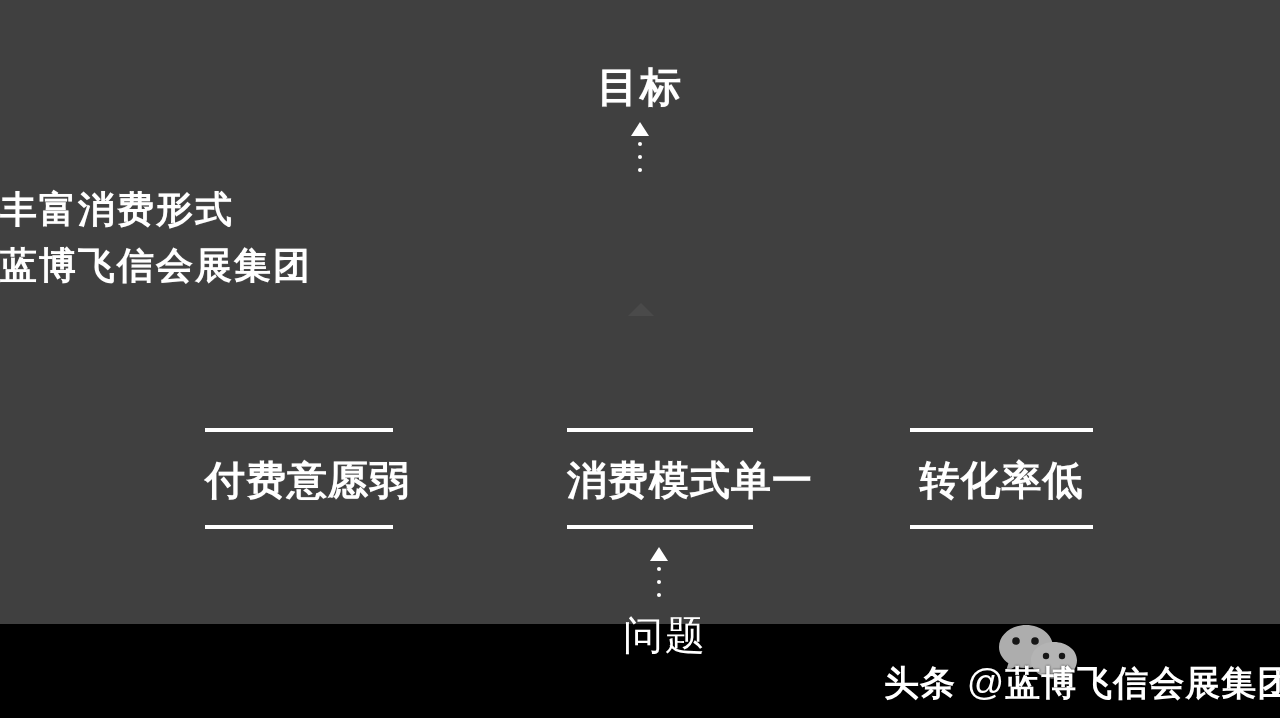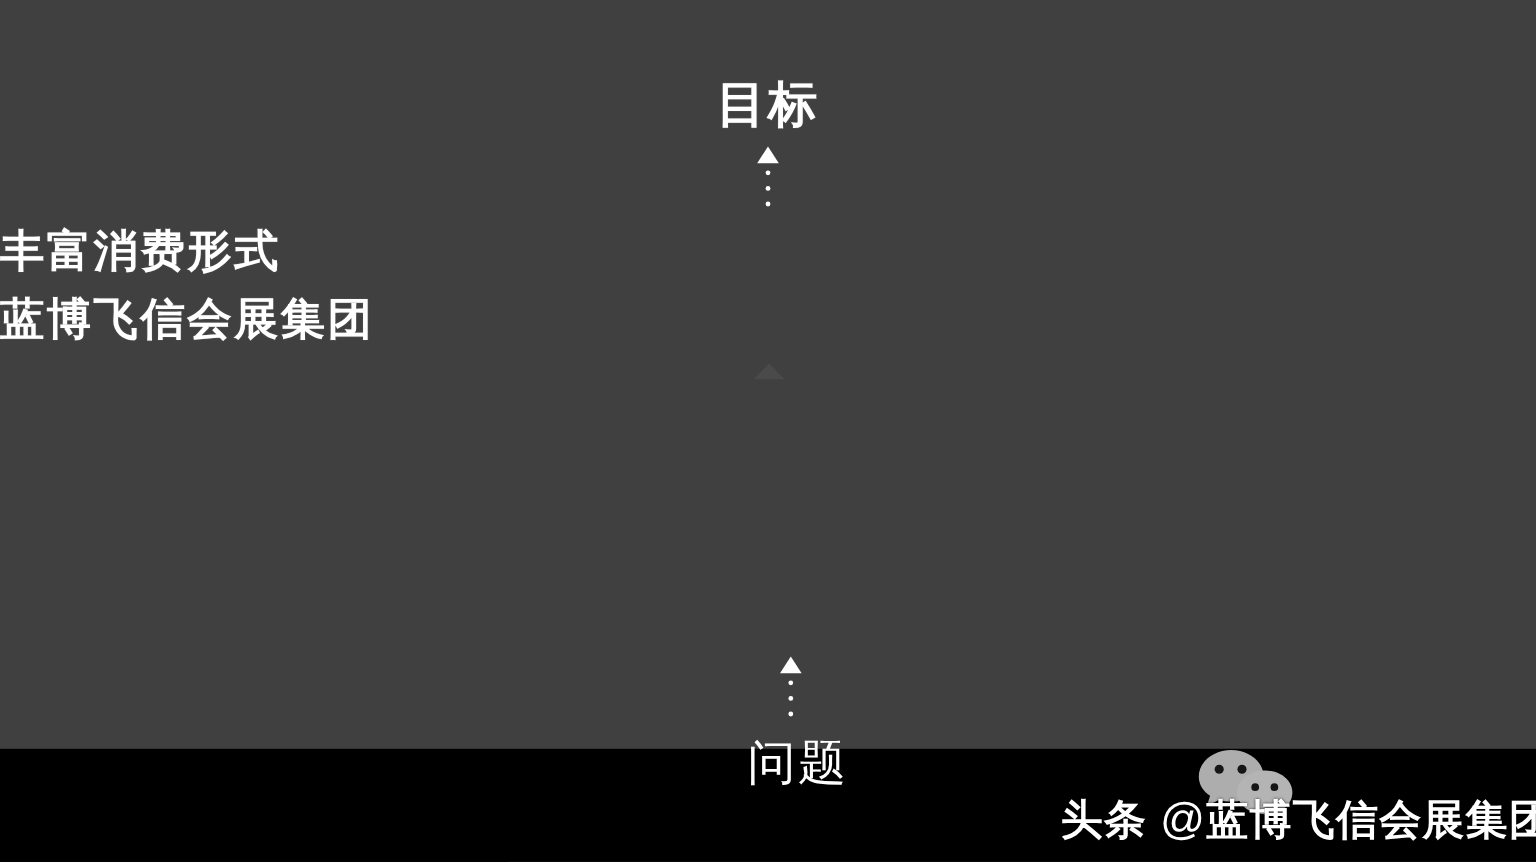--- a/index.html
+++ b/index.html
@@ -206,20 +206,41 @@
     </span>
   </div>
 
   <div class="solution">
     <div class="sol-line">丰富消费形式</div>
     <div class="sol-line">蓝博飞信会展集团</div>
   </div>
 
   <div class="dim-triangle"></div>
 
+  <div class="cards-row">
+
+    <div class="card" id="card-0">
+      <div class="rule"></div>
+      <div class="card-label">付费意愿弱</div>
+      <div class="rule"></div>
+    </div>
+
+    <div class="card" id="card-1">
+      <div class="rule"></div>
+      <div class="card-label">消费模式单一</div>
+      <div class="rule"></div>
+    </div>
+
+    <div class="card" id="card-2">
+      <div class="rule"></div>
+      <div class="card-label">转化率低</div>
+      <div class="rule"></div>
+    </div>
+
+  </div>
 
   <div class="connector" id="connector-problem">
     <span class="arrow-head"></span>
     <span class="dot-tail">
       <i></i>
         <i></i>
         <i></i>
     </span>
   </div>
 

